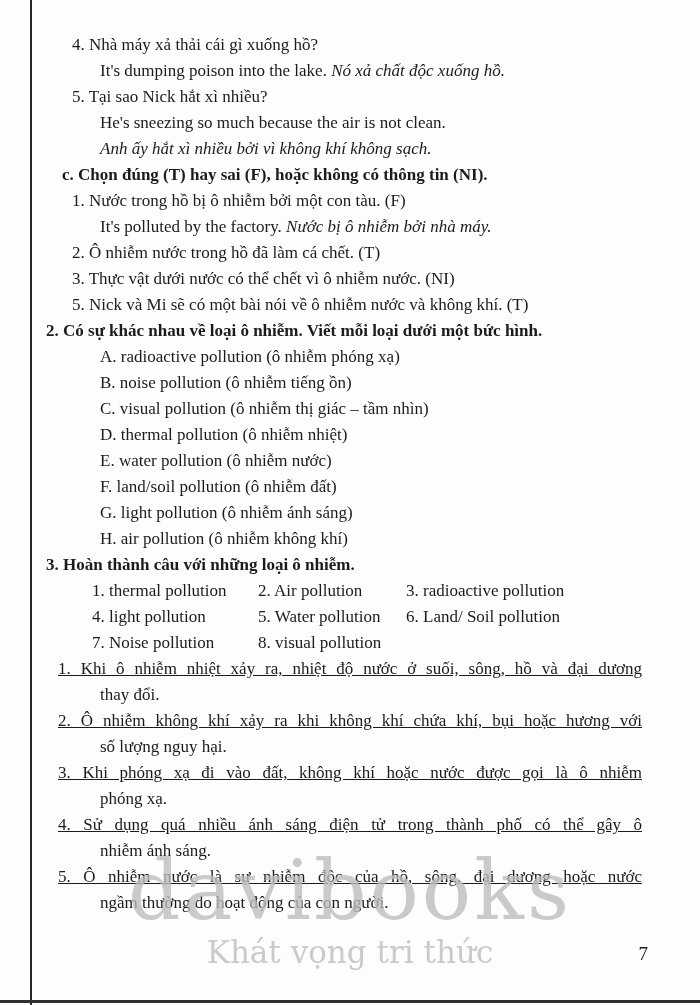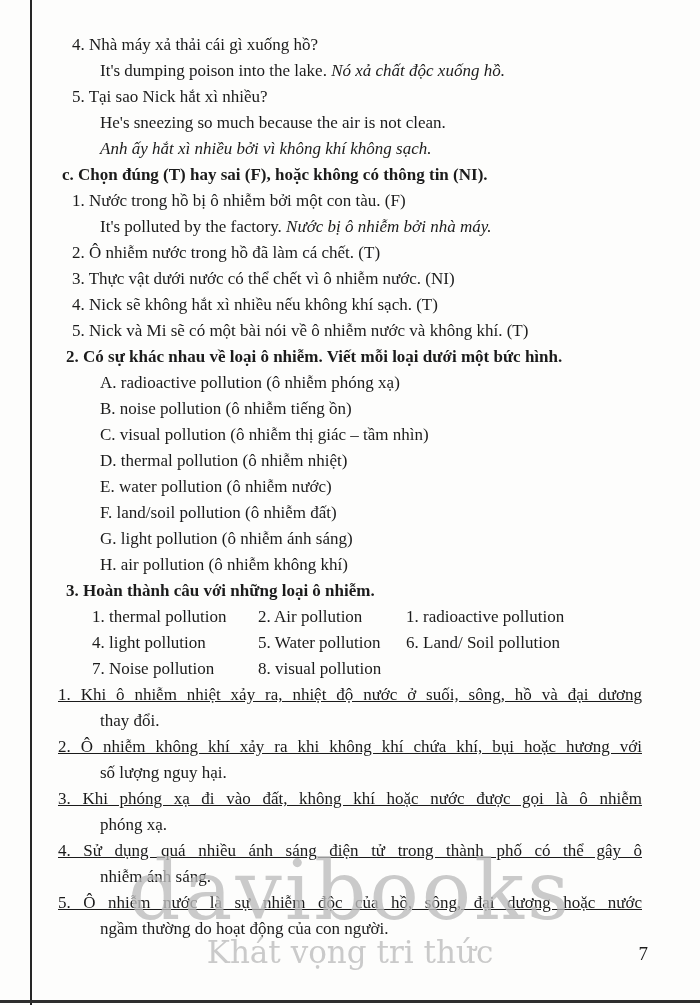--- a/index.html
+++ b/index.html
@@ -21,21 +21,21 @@
     background:#2e2e2e;
   }
   .content { position:absolute; top:32px; left:0; right:0; }
   .line {
     font-size:17px;
     line-height:26px;
     white-space:nowrap;
   }
   .bold { font-weight:bold; }
   .italic { font-style:italic; }
-  .i0 { padding-left:66px; }
+  .i0 { padding-left:46px; }
   .i1 { padding-left:62px; }
   .i2 { padding-left:72px; }
   .i3 { padding-left:100px; }
   .i4 { padding-left:92px; }
   .i5 { padding-left:58px;text-decoration:underline; }
   .jfull {
     white-space:normal;
     margin-right:58px;
     text-align:justify;
     text-align-last:justify;
@@ -80,33 +80,32 @@
       <div class="line i2"><span>4. Nhà máy xả thải cái gì xuống hồ?</span></div>
       <div class="line i3"><span>It's dumping poison into the lake. </span><span class="italic">Nó xả chất độc xuống hồ.</span></div>
       <div class="line i2"><span>5. Tại sao Nick hắt xì nhiều?</span></div>
       <div class="line i3"><span>He's sneezing so much because the air is not clean.</span></div>
       <div class="line i3"><span class="italic">Anh ấy hắt xì nhiều bởi vì không khí không sạch.</span></div>
       <div class="line i1 bold"><span>c. Chọn đúng (T) hay sai (F), hoặc không có thông tin (NI).</span></div>
       <div class="line i2"><span>1. Nước trong hồ bị ô nhiễm bởi một con tàu. (F)</span></div>
       <div class="line i3"><span>It's polluted by the factory. </span><span class="italic">Nước bị ô nhiễm bởi nhà máy.</span></div>
       <div class="line i2"><span>2. Ô nhiễm nước trong hồ đã làm cá chết. (T)</span></div>
       <div class="line i2"><span>3. Thực vật dưới nước có thể chết vì ô nhiễm nước. (NI)</span></div>
-      <div class="line i2"><span>4. Nick sẽ không hắt xì nhiều nếu không khí sạch. (T)</span></div>
       <div class="line i2"><span>5. Nick và Mi sẽ có một bài nói về ô nhiễm nước và không khí. (T)</span></div>
       <div class="line i0 bold"><span>2. Có sự khác nhau về loại ô nhiễm. Viết mỗi loại dưới một bức hình.</span></div>
       <div class="line i3"><span>A. radioactive pollution (ô nhiễm phóng xạ)</span></div>
       <div class="line i3"><span>B. noise pollution (ô nhiễm tiếng ồn)</span></div>
       <div class="line i3"><span>C. visual pollution (ô nhiễm thị giác – tầm nhìn)</span></div>
       <div class="line i3"><span>D. thermal pollution (ô nhiễm nhiệt)</span></div>
       <div class="line i3"><span>E. water pollution (ô nhiễm nước)</span></div>
       <div class="line i3"><span>F. land/soil pollution (ô nhiễm đất)</span></div>
       <div class="line i3"><span>G. light pollution (ô nhiễm ánh sáng)</span></div>
       <div class="line i3"><span>H. air pollution (ô nhiễm không khí)</span></div>
       <div class="line i0 bold"><span>3. Hoàn thành câu với những loại ô nhiễm.</span></div>
-      <div class="line i4"><span class="col col0">1. thermal pollution</span><span class="col col1">2. Air pollution</span><span class="col col2">1. radioactive pollution</span></div>
+      <div class="line i4"><span class="col col0">1. thermal pollution</span><span class="col col1">2. Air pollution</span><span class="col col2">3. radioactive pollution</span></div>
       <div class="line i4"><span class="col col0">4. light pollution</span><span class="col col1">5. Water pollution</span><span class="col col2">6. Land/ Soil pollution</span></div>
       <div class="line i4"><span class="col col0">7. Noise pollution</span><span class="col col1">8. visual pollution</span></div>
       <div class="line i5 jfull"><span>1. Khi ô nhiễm nhiệt xảy ra, nhiệt độ nước ở suối, sông, hồ và đại dương</span></div>
       <div class="line i3"><span>thay đổi.</span></div>
       <div class="line i5 jfull"><span>2. Ô nhiễm không khí xảy ra khi không khí chứa khí, bụi hoặc hương với</span></div>
       <div class="line i3"><span>số lượng nguy hại.</span></div>
       <div class="line i5 jfull"><span>3. Khi phóng xạ đi vào đất, không khí hoặc nước được gọi là ô nhiễm</span></div>
       <div class="line i3"><span>phóng xạ.</span></div>
       <div class="line i5 jfull"><span>4. Sử dụng quá nhiều ánh sáng điện tử trong thành phố có thể gây ô</span></div>
       <div class="line i3"><span>nhiễm ánh sáng.</span></div>

